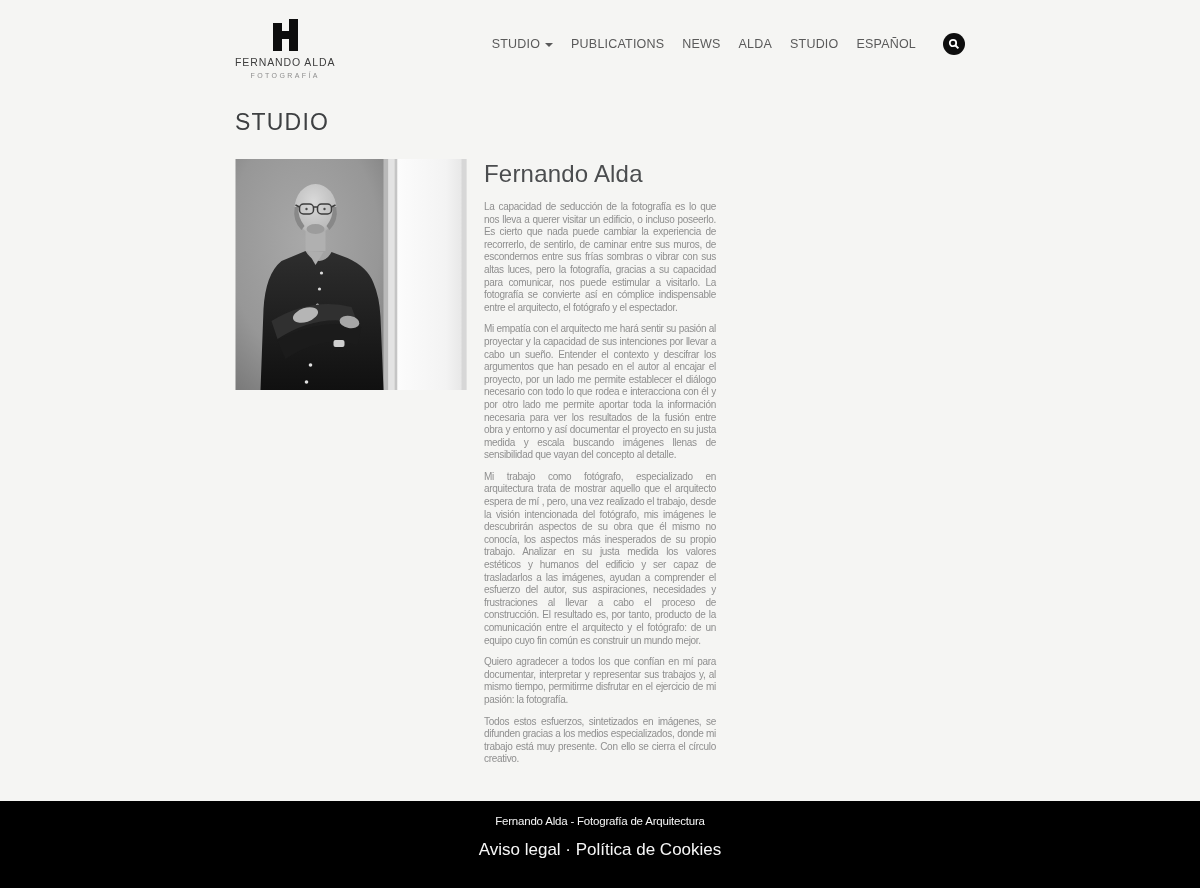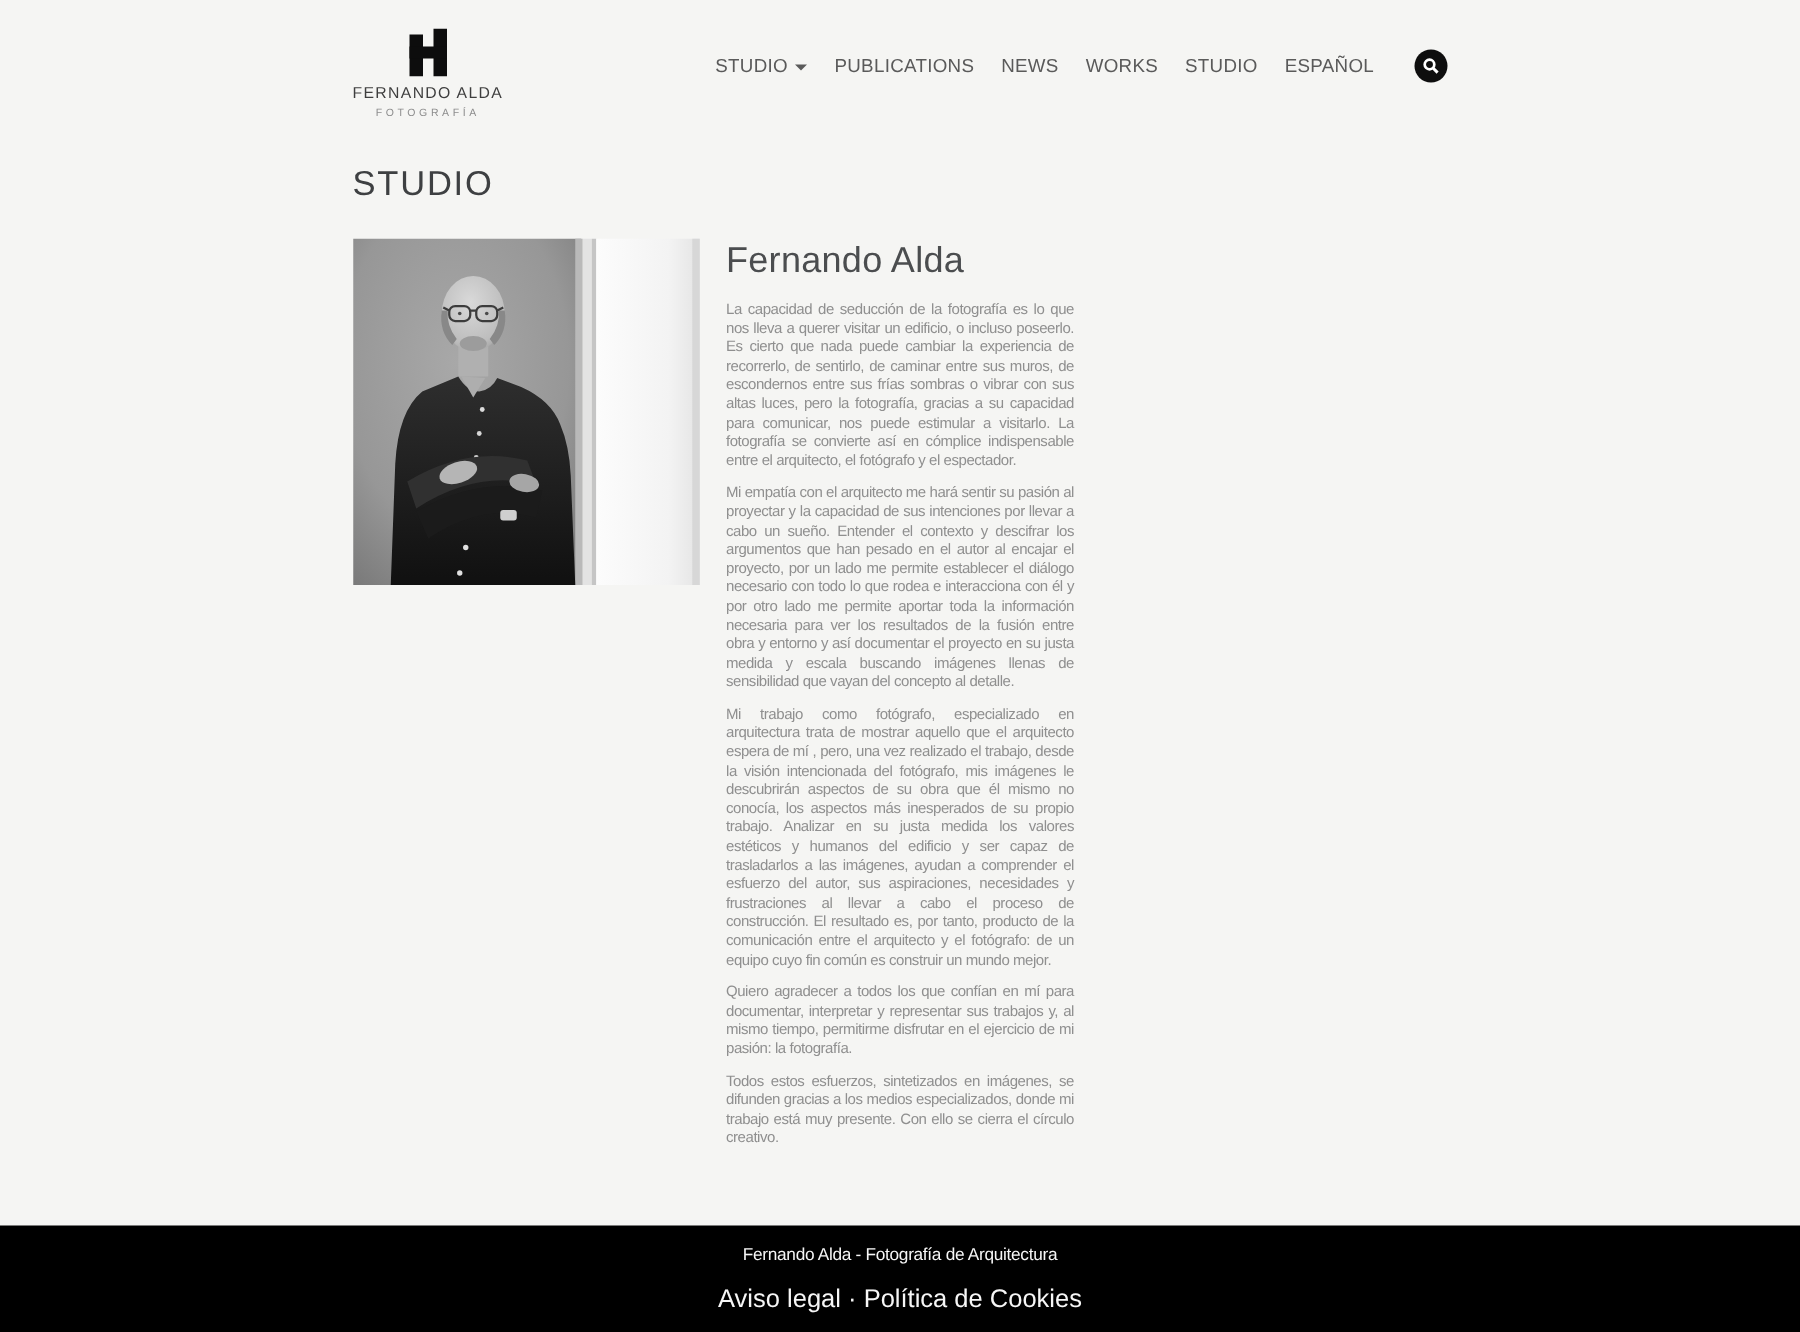--- a/index.html
+++ b/index.html
@@ -60,21 +60,21 @@
   .contact-group { margin-bottom: 9px; }
   .contact-line {
     display: block; font-size: 10.5px; line-height: 12.6px;
     color: #8f8f8f; letter-spacing: -0.2px; text-decoration: none;
   }
 
   
   footer {
     position: absolute; left: 0; right: 0; bottom: 0;
     background: #000; color: #f6f6f6; text-align: center;
-    padding: 14px 0 12px;
+    padding: 14px 0 28px;
   }
   .footer-line { font-size: 11.5px; line-height: 13.5px; letter-spacing: -0.2px; }
   .footer-links { margin-top: 12px; font-size: 17px; }
   .footer-links a { color: #f6f6f6; text-decoration: none; }
   .footer-sep { color: #f6f6f6; }
 </style>
 </head>
 <body>
 
 <div class="page">
@@ -88,21 +88,21 @@
           <rect x="3" y="12" width="25" height="8" fill="#0d0d0d"></rect>
         </svg>
         <div class="logo-name">FERNANDO ALDA</div>
         <div class="logo-tag">FOTOGRAFÍA</div>
       </a>
 
       <nav>
         <a class="nav-item" href="#"><span>STUDIO</span><span class="caret"></span></a>
         <a class="nav-item" href="#">PUBLICATIONS</a>
         <a class="nav-item" href="#">NEWS</a>
-        <a class="nav-item" href="#">WORKS</a>
+        <a class="nav-item" href="#">ALDA</a>
         <a class="nav-item" href="#">STUDIO</a>
         <a class="nav-item" href="#">ESPAÑOL</a>
         <button class="search-btn" aria-label="search">
           <svg width="12" height="12" viewBox="0 0 12 12" aria-hidden="true">
             <circle cx="5" cy="5" r="3.2" fill="none" stroke="#ffffff" stroke-width="1.8"></circle>
             <line x1="7.5" y1="7.5" x2="10.4" y2="10.4" stroke="#ffffff" stroke-width="2"></line>
           </svg>
         </button>
       </nav>
     </div>

